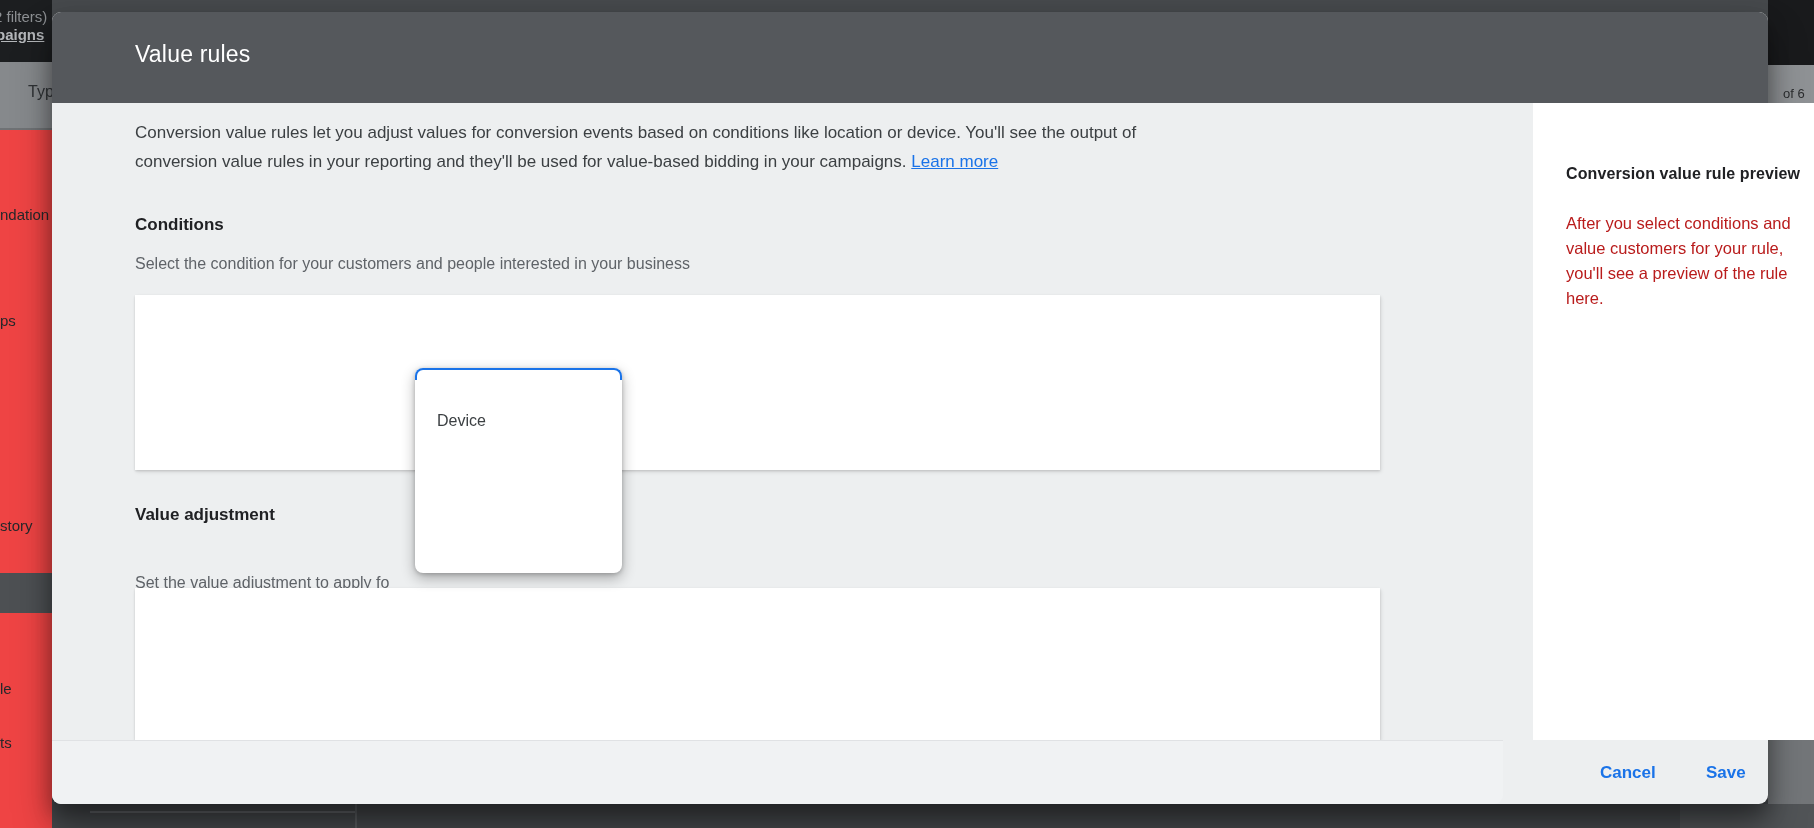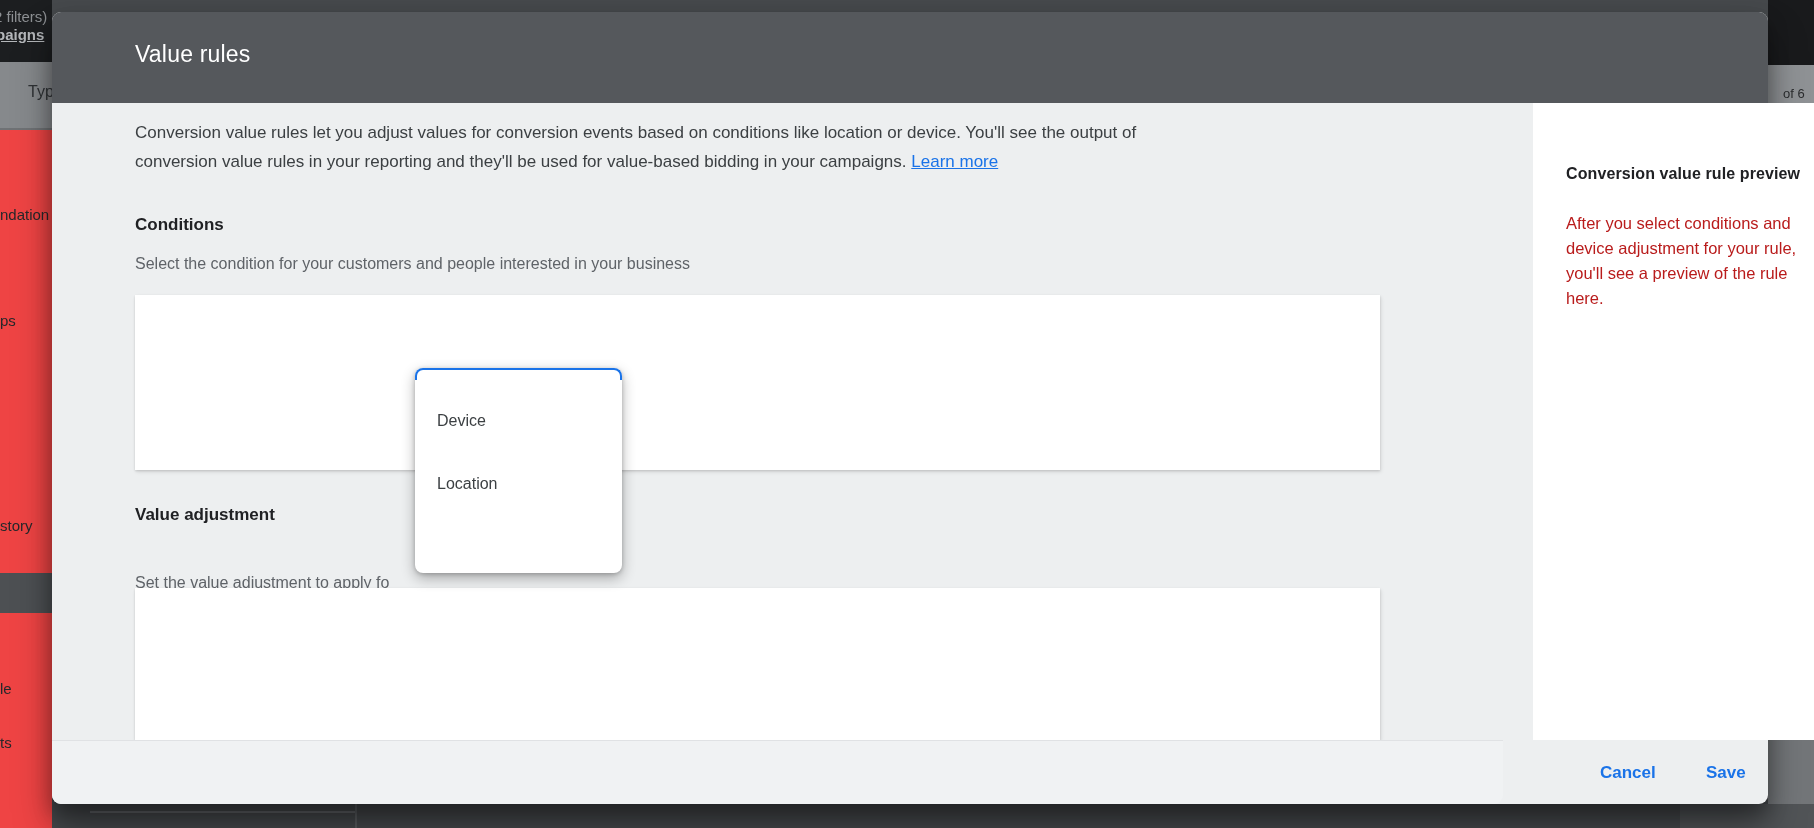--- a/index.html
+++ b/index.html
@@ -146,29 +146,28 @@
     <div class="abs card" id="card2">
       
       
       
       
       
     </div>
 
     <div class="abs" id="dropdown-menu">
       <div class="menu-item" id="menu-item-device">Device</div>
-      <div class="menu-item" id="menu-item-location">Location</div>
 
     </div>
 
     <div class="abs" id="preview-panel">
       <span class="abs" id="preview-heading">Conversion value rule preview</span>
       <div class="abs" id="preview-body">
         <span>After you select conditions and</span><br>
-        <span>device adjustment for your rule,</span><br>
+        <span>value customers for your rule,</span><br>
         <span>you'll see a preview of the rule</span><br>
         <span>here.</span>
       </div>
     </div>
 
     <div class="abs" id="modal-footer">
       <span class="footer-btn" id="cancel-button">Cancel</span>
       <span class="footer-btn" id="save-button">Save</span>
     </div>
 

